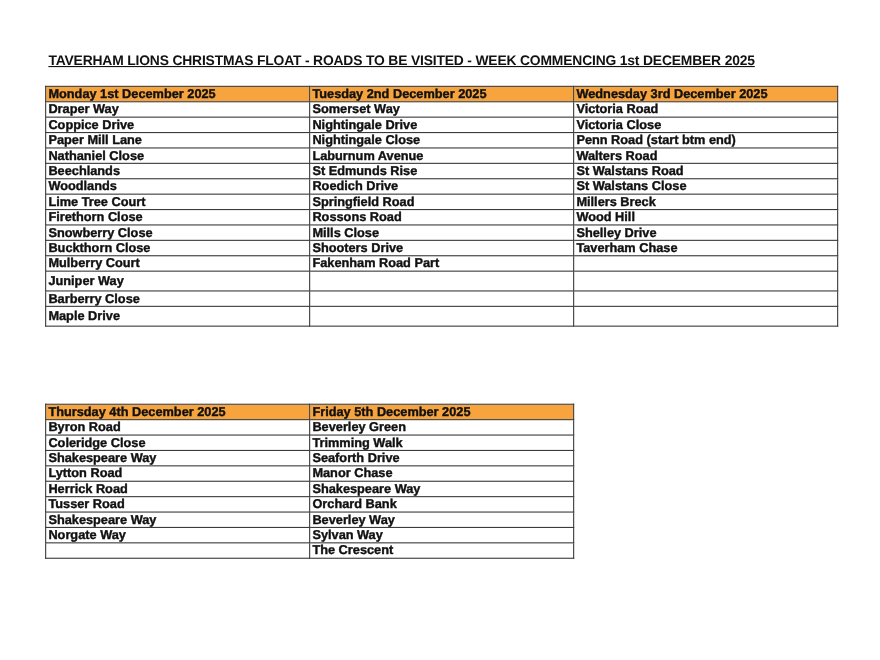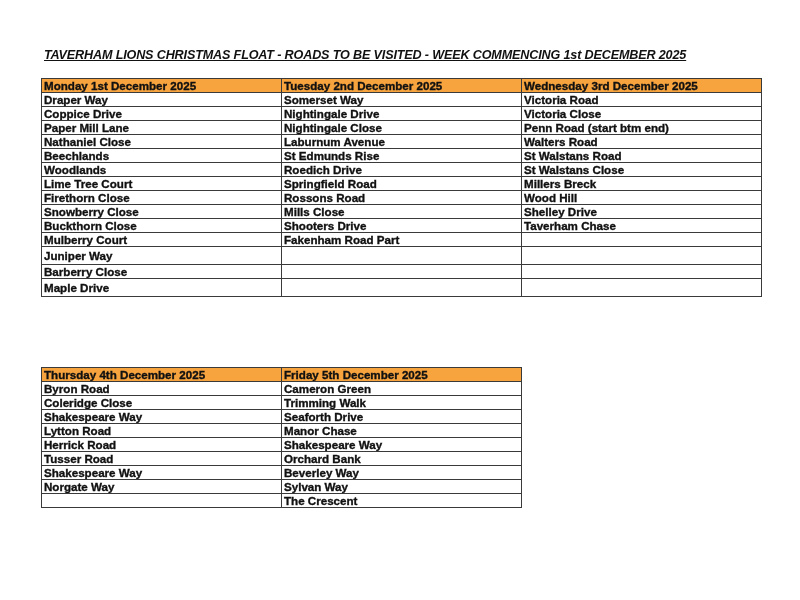--- a/index.html
+++ b/index.html
@@ -17,21 +17,20 @@
     }
     .title {
       position: absolute;
       left: 44px;
       top: 48px;
       font-size: 12.6px;
       font-weight: bold;
       text-decoration: underline;
       letter-spacing: -0.15px;
       white-space: nowrap;
-      font-style: italic;
     }
     table.sched {
       position: absolute;
       border-collapse: collapse;
       table-layout: fixed;
       border-radius: 12px;
     }
     table.sched td, table.sched th {
       border: 1.2px solid #3a3a3a;
       padding: 0 2px;
@@ -155,21 +154,21 @@
     </colgroup>
   <thead>
     <tr>
       <th>Thursday 4th December 2025</th>
       <th>Friday 5th December 2025</th>
     </tr>
   </thead>
   <tbody id="bottom-body">
       <tr>
         <td>Byron Road</td>
-        <td>Cameron Green</td>
+        <td>Beverley Green</td>
       </tr>
       <tr>
         <td>Coleridge Close</td>
         <td>Trimming Walk</td>
       </tr>
       <tr>
         <td>Shakespeare Way</td>
         <td>Seaforth Drive</td>
       </tr>
       <tr>

